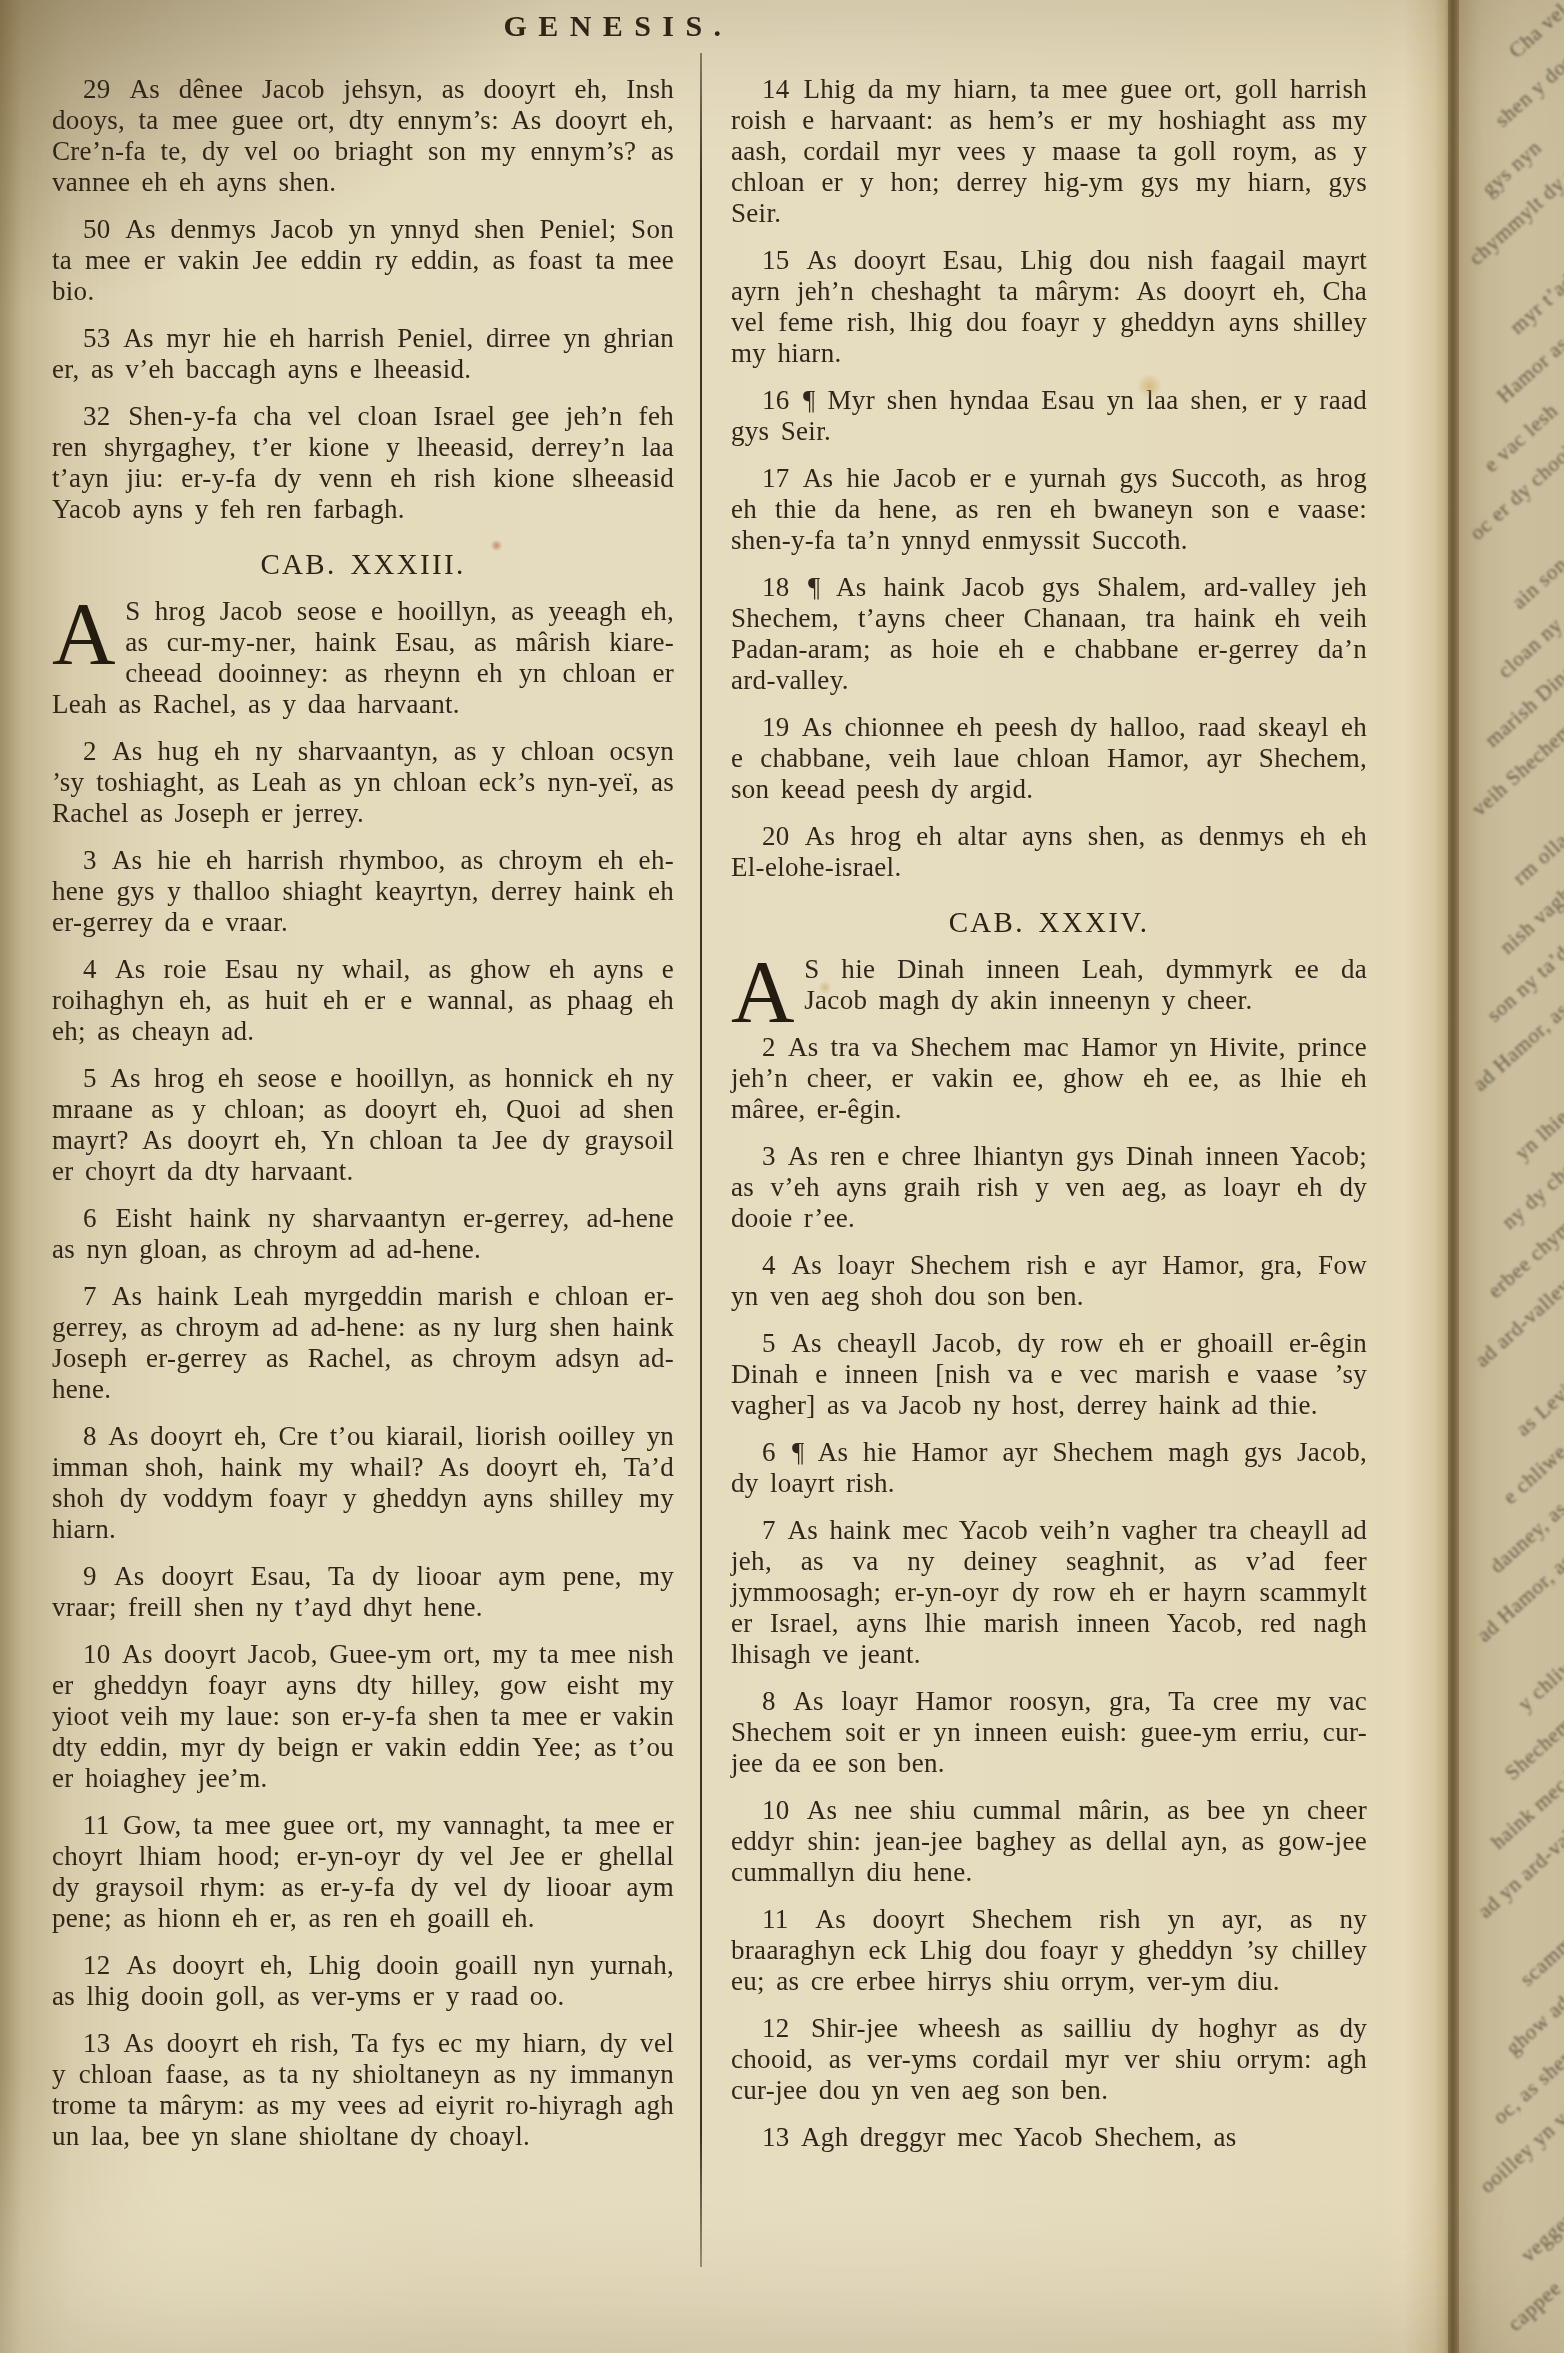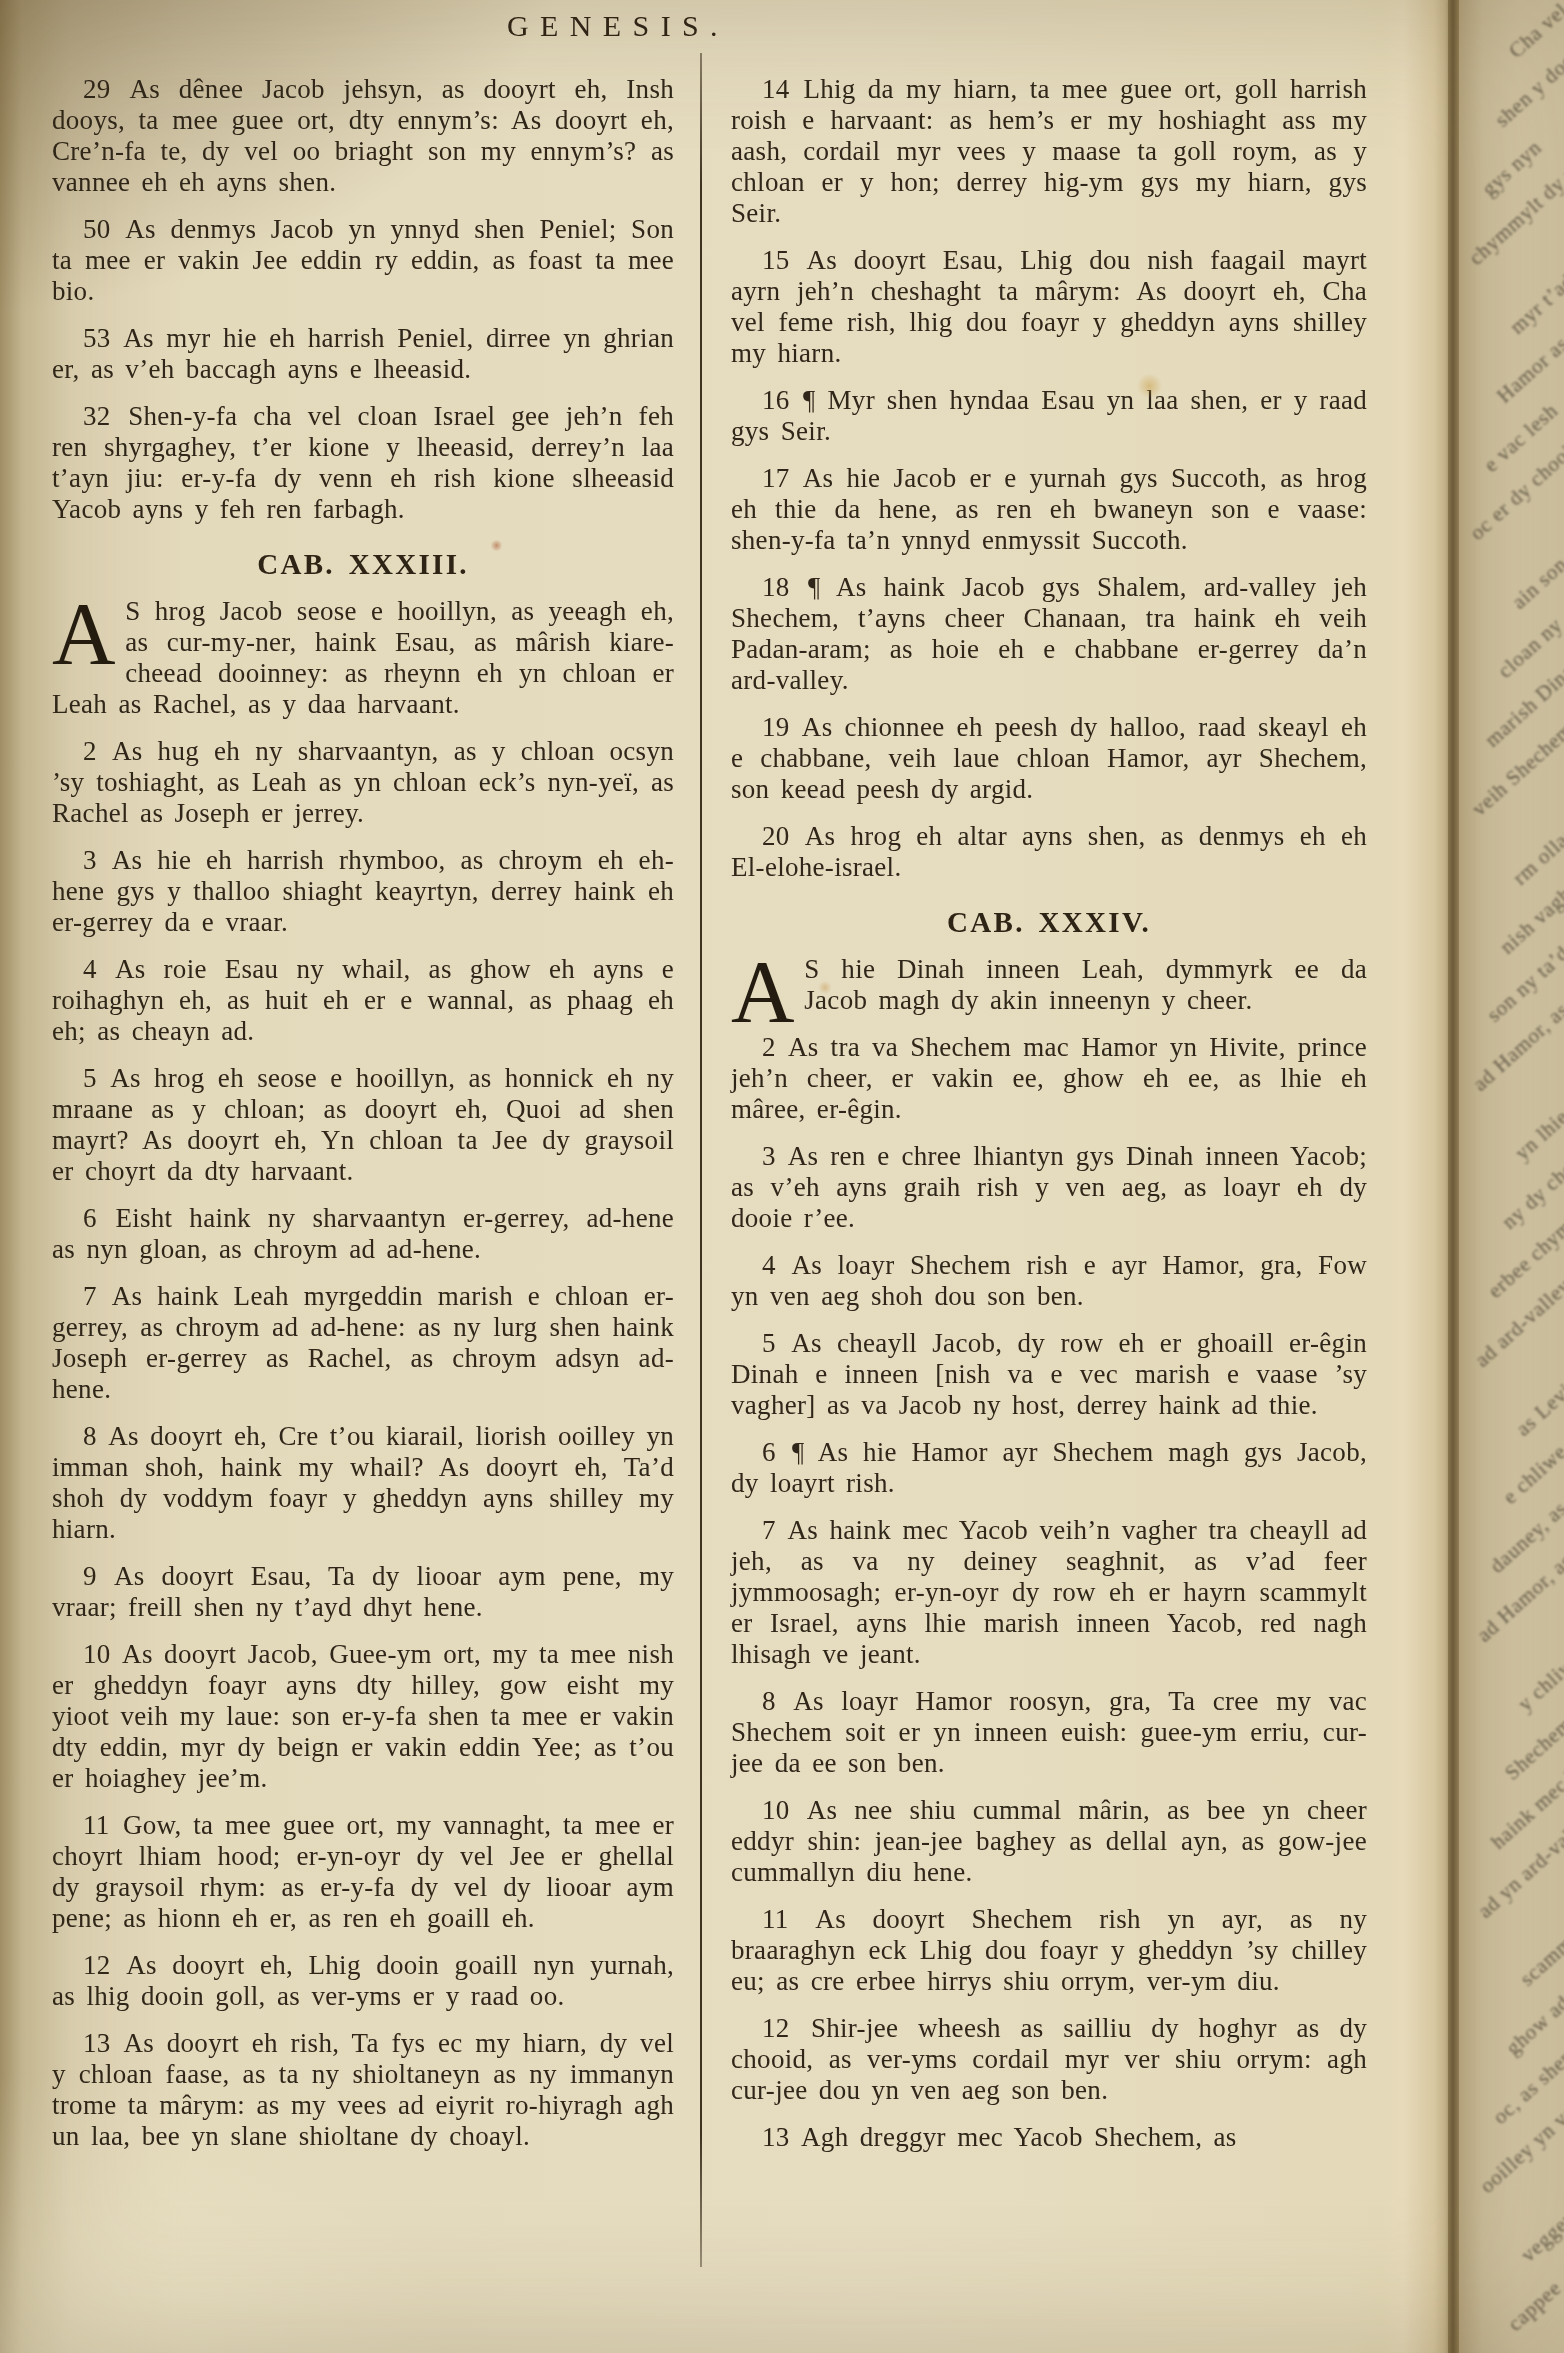--- a/index.html
+++ b/index.html
@@ -12,38 +12,38 @@
     position:absolute;inset:0;
     background:
       radial-gradient(1095px 704px at -4% -4%, rgba(92,71,36,0.50), rgba(92,71,36,0) 58%),
       radial-gradient(704px 469px at 2% 100%, rgba(240,233,205,0.55), rgba(240,233,205,0) 60%),
       linear-gradient(90deg,#ab9a71 0px,#cfc29c 22px,#ddd2b2 70px,#e3d9bb 188px,#e6dcc0 55%,#e4daba 86%,#e0d2ab 100%);
   }
   .vignette{position:absolute;inset:0;pointer-events:none;
     box-shadow:inset 0 0 141px rgba(80,60,25,0.25);}
   .header{
     position:absolute;top:9.4px;left:305px;width:626px;text-align:center;
-    font-size:30px;letter-spacing:0.38em;color:#2e2416;font-weight:normal;
+    font-size:30px;letter-spacing:0.38em;color:#2e2416;font-weight:bold;
   }
   .text-area{
     position:absolute;left:36px;top:58px;width:1347px;height:2269px;
     color:#30271a;
   }
   .column{position:absolute;top:0;font-size:27px;line-height:31px;
     text-align:justify;word-spacing:4.3px;letter-spacing:0.3px;}
   .column.left{left:0;width:654px;}
   .column.right{left:679px;width:668px;}
   .divider{
     position:absolute;left:664px;top:-4.7px;width:2.3px;height:2214px;
     background:linear-gradient(180deg,rgba(61,50,32,0.55),#3d3220 6%,#3d3220 94%,rgba(61,50,32,0.45));
   }
   .verse{margin:16px;text-indent:31px;}
   .vnum{padding-right:1.6px;}
   .chap{
-    margin:23.5px 0 14px 0;text-align:center;font-weight:bold;
+    margin:23.5px 0 14px 0;text-align:center;font-weight:normal;
     font-size:29px;letter-spacing:2.3px;text-indent:0;color:#2e2416;
   }
   .dropcap-verse{text-indent:0;}
   .dropcap{
     float:left;font-size:88px;line-height:67px;padding:4.7px 9.4px 0 0;
     font-weight:normal;color:#241c10;
   }
   
   .curl{position:absolute;top:0;right:0;width:186px;height:2354px;}
   .curl-blank{

